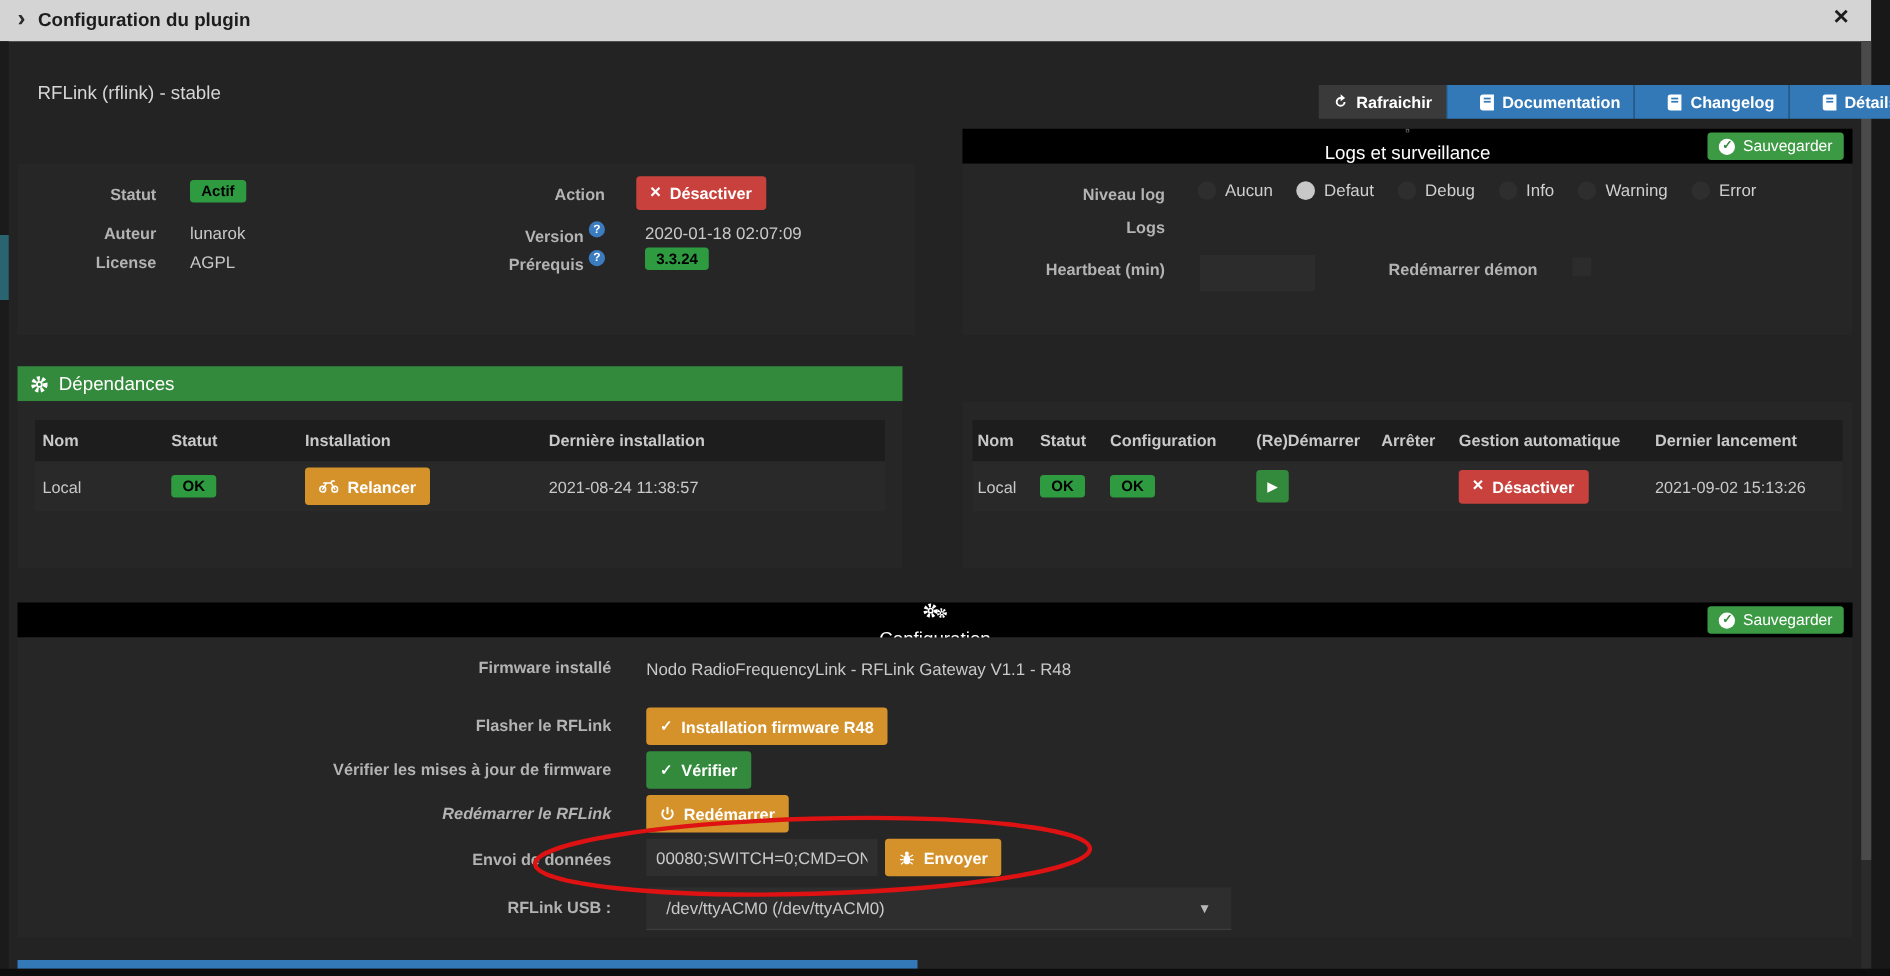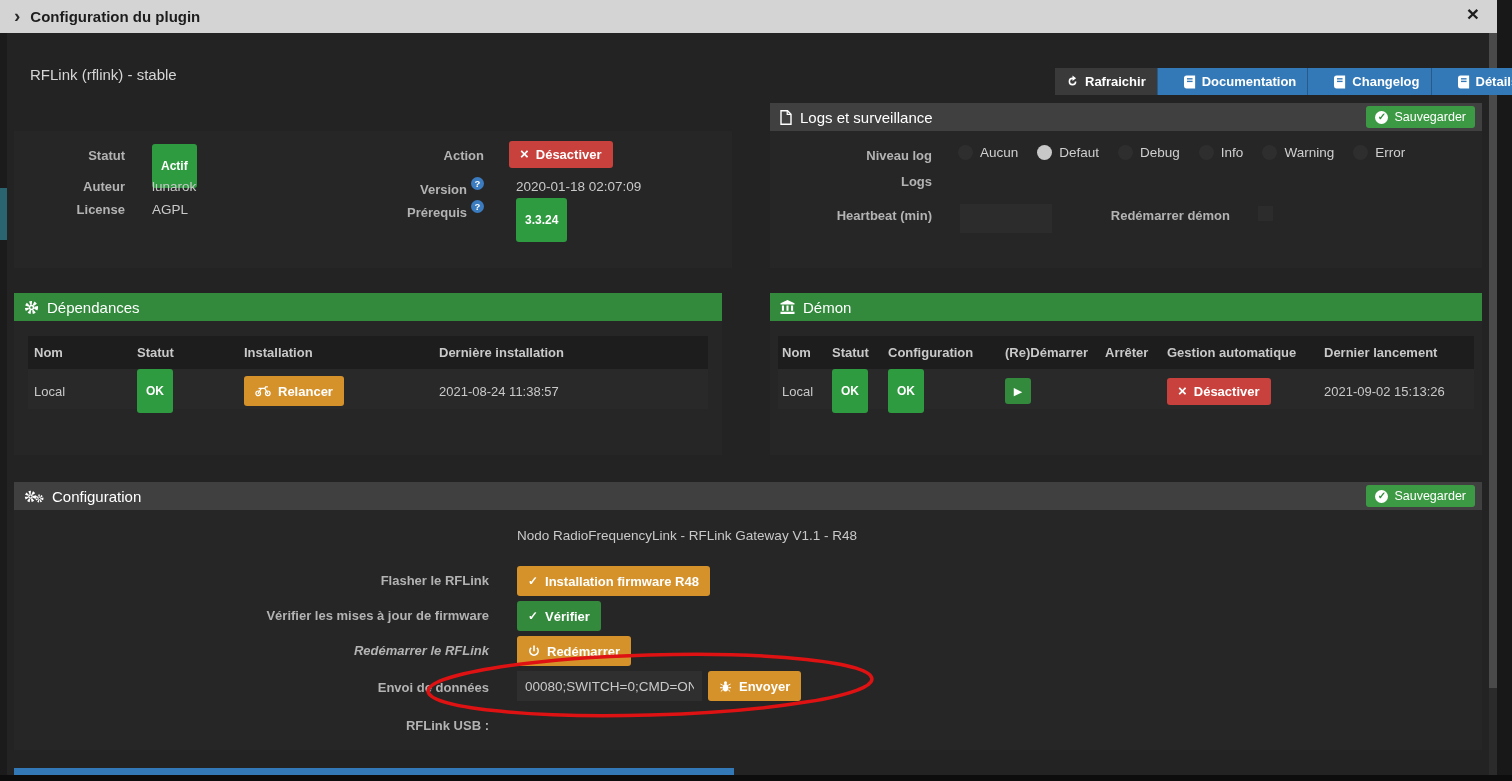--- a/index.html
+++ b/index.html
@@ -29,33 +29,33 @@
   .tbtn:first-child { border-left:none; }
   .tbtn.dark { background:#3a3a3a; }
   .tbtn.blue { background:#3379b7;padding-left:26px; }
   .tbtn.red  { background:#c9302c; }
 
   
   .panel { position:absolute; }
   .phead { position:absolute; left:0; top:0; right:0; height:28px; display:flex; align-items:center;
            gap:8px; padding:0 10px; color:#fff; font-size:15px; }
   .phead.green { background:#338a3c; }
-  .phead.blue  { background:#404040; }
+  .phead.blue  { background:#000000;flex-direction:column; }
   .pbody { position:absolute; left:0; top:28px; right:0; bottom:0; background:#262626; }
 
   .savebtn { position:absolute; right:7px; top:3px; height:22px; display:flex; align-items:center; gap:6px;
              background:#3d9a44; border-radius:3px; padding:0 9px; font-size:12.5px; color:#fff; cursor:pointer; }
   .cc { width:13px; height:13px; border-radius:50%; background:#fff; display:flex; align-items:center; justify-content:center; }
   .cc span { color:#2f8b3a; font-size:10px; font-weight:bold; line-height:1; }
 
   .lbl { position:absolute; color:#b3b3b3; font-size:13px; font-weight:700; text-align:right; }
   .val { position:absolute; color:#c9c9c9; font-size:13.5px; }
 
-  .badge { display:inline-block; background:#2f9b41; color:#ffffff; font-size:12px; font-weight:bold;
-           padding:16px 9px; border-radius:3px; line-height:1; }
+  .badge { display:inline-block; background:#2f9b41; color:#000000; font-size:12px; font-weight:bold;
+           padding:3px 9px; border-radius:3px; line-height:1; }
 
   .btn { display:inline-flex; align-items:center; gap:7px; color:#fff; font-size:13px; font-weight:600;
          border-radius:3px; padding:0 11px; cursor:pointer; white-space:nowrap; }
   .btn.red    { background:#c9413c; height:27px; }
   .btn.orange { background:#d5922b; height:30px; }
   .btn.green  { background:#338a3c; height:30px; }
   .btn.blueb  { background:#4b80b8; height:29px; font-size:12.5px; }
   .xmark { font-size:15px; font-weight:bold; line-height:1; margin-top:-2px; }
   .ck { font-size:12px; font-weight:bold; }
 
@@ -255,26 +255,20 @@
               <span>Relancer</span>
             </span>
           </span>
           <span class="cell">2021-08-24 11:38:57</span>
         </div>
       </div>
     </div>
   </div>
 
   <div class="panel" style="left:770px; top:293px; width:712px; height:162px;">
-    <div class="phead green">
-      <svg width="15" height="14" viewBox="0 0 16 15">
-          <path fill="#fff" d="M8 0l7.5 3.4v1.3H.5V3.4zM2 6h2.2v5.5H2zM6.9 6h2.2v5.5H6.9zM11.8 6H14v5.5h-2.2zM.5 12.5h15V15H.5z"></path>
-        </svg>
-      <span>Démon</span>
-    </div>
     <div class="pbody">
       <div class="tbl dem" style="left:8px; top:15px; width:696px;">
         <div class="trow thead">
           <span class="cell">Nom</span>
           <span class="cell">Statut</span>
           <span class="cell">Configuration</span>
           <span class="cell">(Re)Démarrer</span>
           <span class="cell">Arrêter</span>
           <span class="cell">Gestion automatique</span>
           <span class="cell">Dernier lancement</span>
@@ -315,20 +309,21 @@
       </span>
       <span>Configuration</span>
       <div class="savebtn">
         <span class="cc">
             <span>✓</span>
           </span>
         <span>Sauvegarder</span>
       </div>
     </div>
     <div class="pbody">
+      <span class="lbl" style="left:0; top:16px; width:475px;">Firmware installé</span>
       <span class="val" style="left:503px; top:15px; width:345px; line-height:21px;">Nodo RadioFrequencyLink - RFLink Gateway V1.1 - R48</span>
 
       <span class="lbl" style="left:0; top:63px; width:475px;">Flasher le RFLink</span>
       <span class="btn orange" style="position:absolute; left:503px; top:56px;">
         <span class="ck">✓</span>
         <span>Installation firmware R48</span>
       </span>
 
       <span class="lbl" style="left:0; top:98px; width:475px;">Vérifier les mises à jour de firmware</span>
       <span class="btn green" style="position:absolute; left:503px; top:91px;">
@@ -350,20 +345,24 @@
       <span class="btn orange" style="position:absolute; left:694px; top:161px;">
         <svg width="13" height="13" viewBox="0 0 16 16">
             <ellipse cx="8" cy="9.5" rx="3.4" ry="4.6" fill="#fff"></ellipse>
             <circle cx="8" cy="3.4" r="1.9" fill="#fff"></circle>
             <path d="M4.7 6.5L1.8 5M4.5 9.5H1.2M4.7 12l-2.4 2M11.3 6.5l2.9-1.5M11.5 9.5h3.3M11.3 12l2.4 2" stroke="#fff" stroke-width="1.2"></path>
           </svg>
         <span>Envoyer</span>
       </span>
 
       <span class="lbl" style="left:0; top:208px; width:475px;">RFLink USB :</span>
+      <div class="select" style="left:503px; top:200px; width:468px; height:34px;">
+        <span>/dev/ttyACM0 (/dev/ttyACM0)</span>
+        <span class="caret">▼</span>
+      </div>
     </div>
   </div>
 
   <svg style="position:absolute; left:420px; top:647px; pointer-events:none;" width="460" height="78">
     <ellipse cx="230" cy="38" rx="222" ry="30" fill="none" stroke="#de1212" stroke-width="3.5" transform="rotate(-1.6 230 38)"></ellipse>
   </svg>
 
   <div class="bluebar"></div>
   <div class="blackbar"></div>
 

